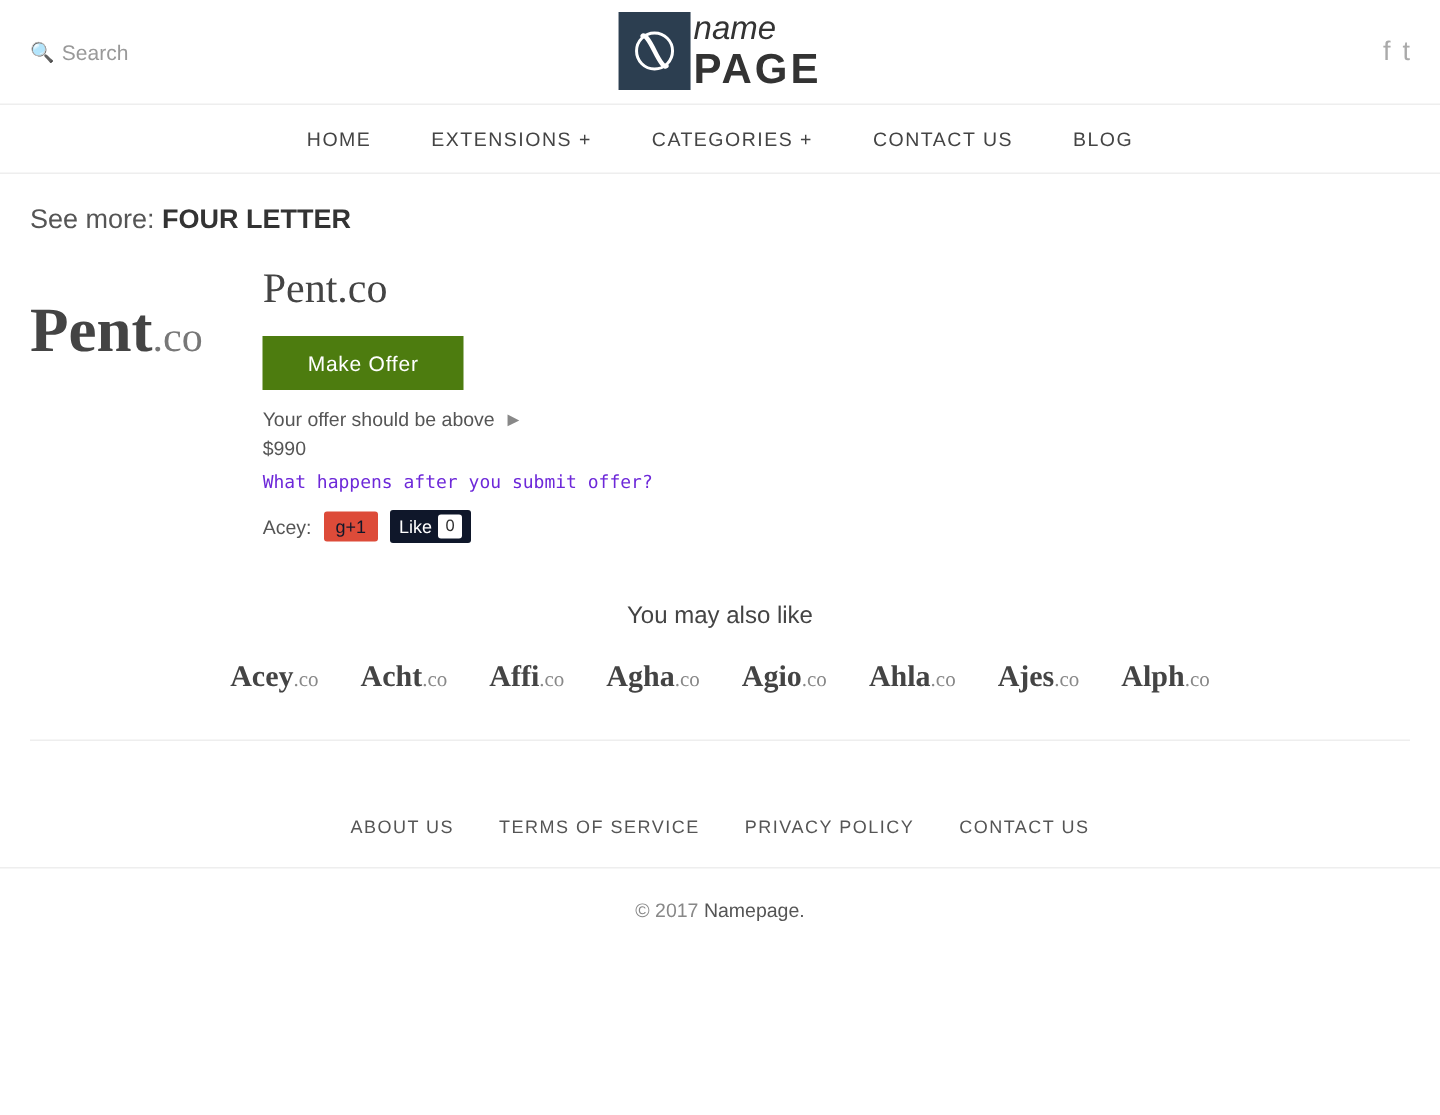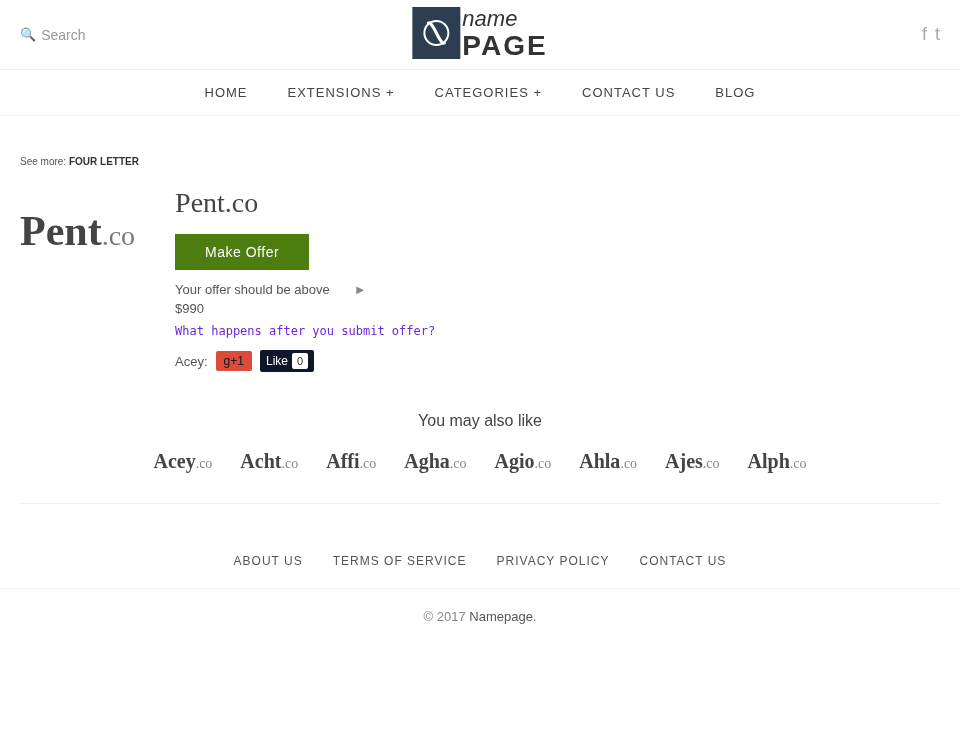--- a/index.html
+++ b/index.html
@@ -26,20 +26,21 @@
       font-size: 13px;
       color: #999;
     }
     .logo-area {
       position: absolute;
       left: 50%;
       transform: translateX(-50%);
     }
     .logo-box {
       display: flex;
+      align-items: center;
     }
     .logo-icon {
       background: #2c3e50;
       color: #fff;
       width: 48px;
       height: 52px;
       display: flex;
       align-items: center;
       justify-content: center;
       font-size: 22px;
@@ -95,24 +96,23 @@
       font-weight: 500;
     }
 
     
     .main {
       max-width: 960px;
       margin: 0 auto;
       padding: 20px;
     }
     .see-more {
-      font-size: 10px;
+      font-size: 18px;
       color: #555;
       margin-bottom: 20px;
-      margin-top: 20px;
     }
     .see-more a {
       color: #333;
       font-weight: bold;
       text-decoration: none;
     }
 
     
     .domain-area {
       display: flex;
@@ -155,21 +155,21 @@
       cursor: pointer;
       margin-bottom: 12px;
       letter-spacing: 0.5px;
     }
     .offer-info {
       font-size: 13px;
       color: #555;
       margin-bottom: 4px;
       display: flex;
       align-items: center;
-      gap: 24px;
+      gap: 6px;
     }
     .offer-info .arrow {
       color: #888;
     }
     .offer-amount {
       font-size: 13px;
       color: #555;
       margin-bottom: 8px;
     }
     .what-happens {

